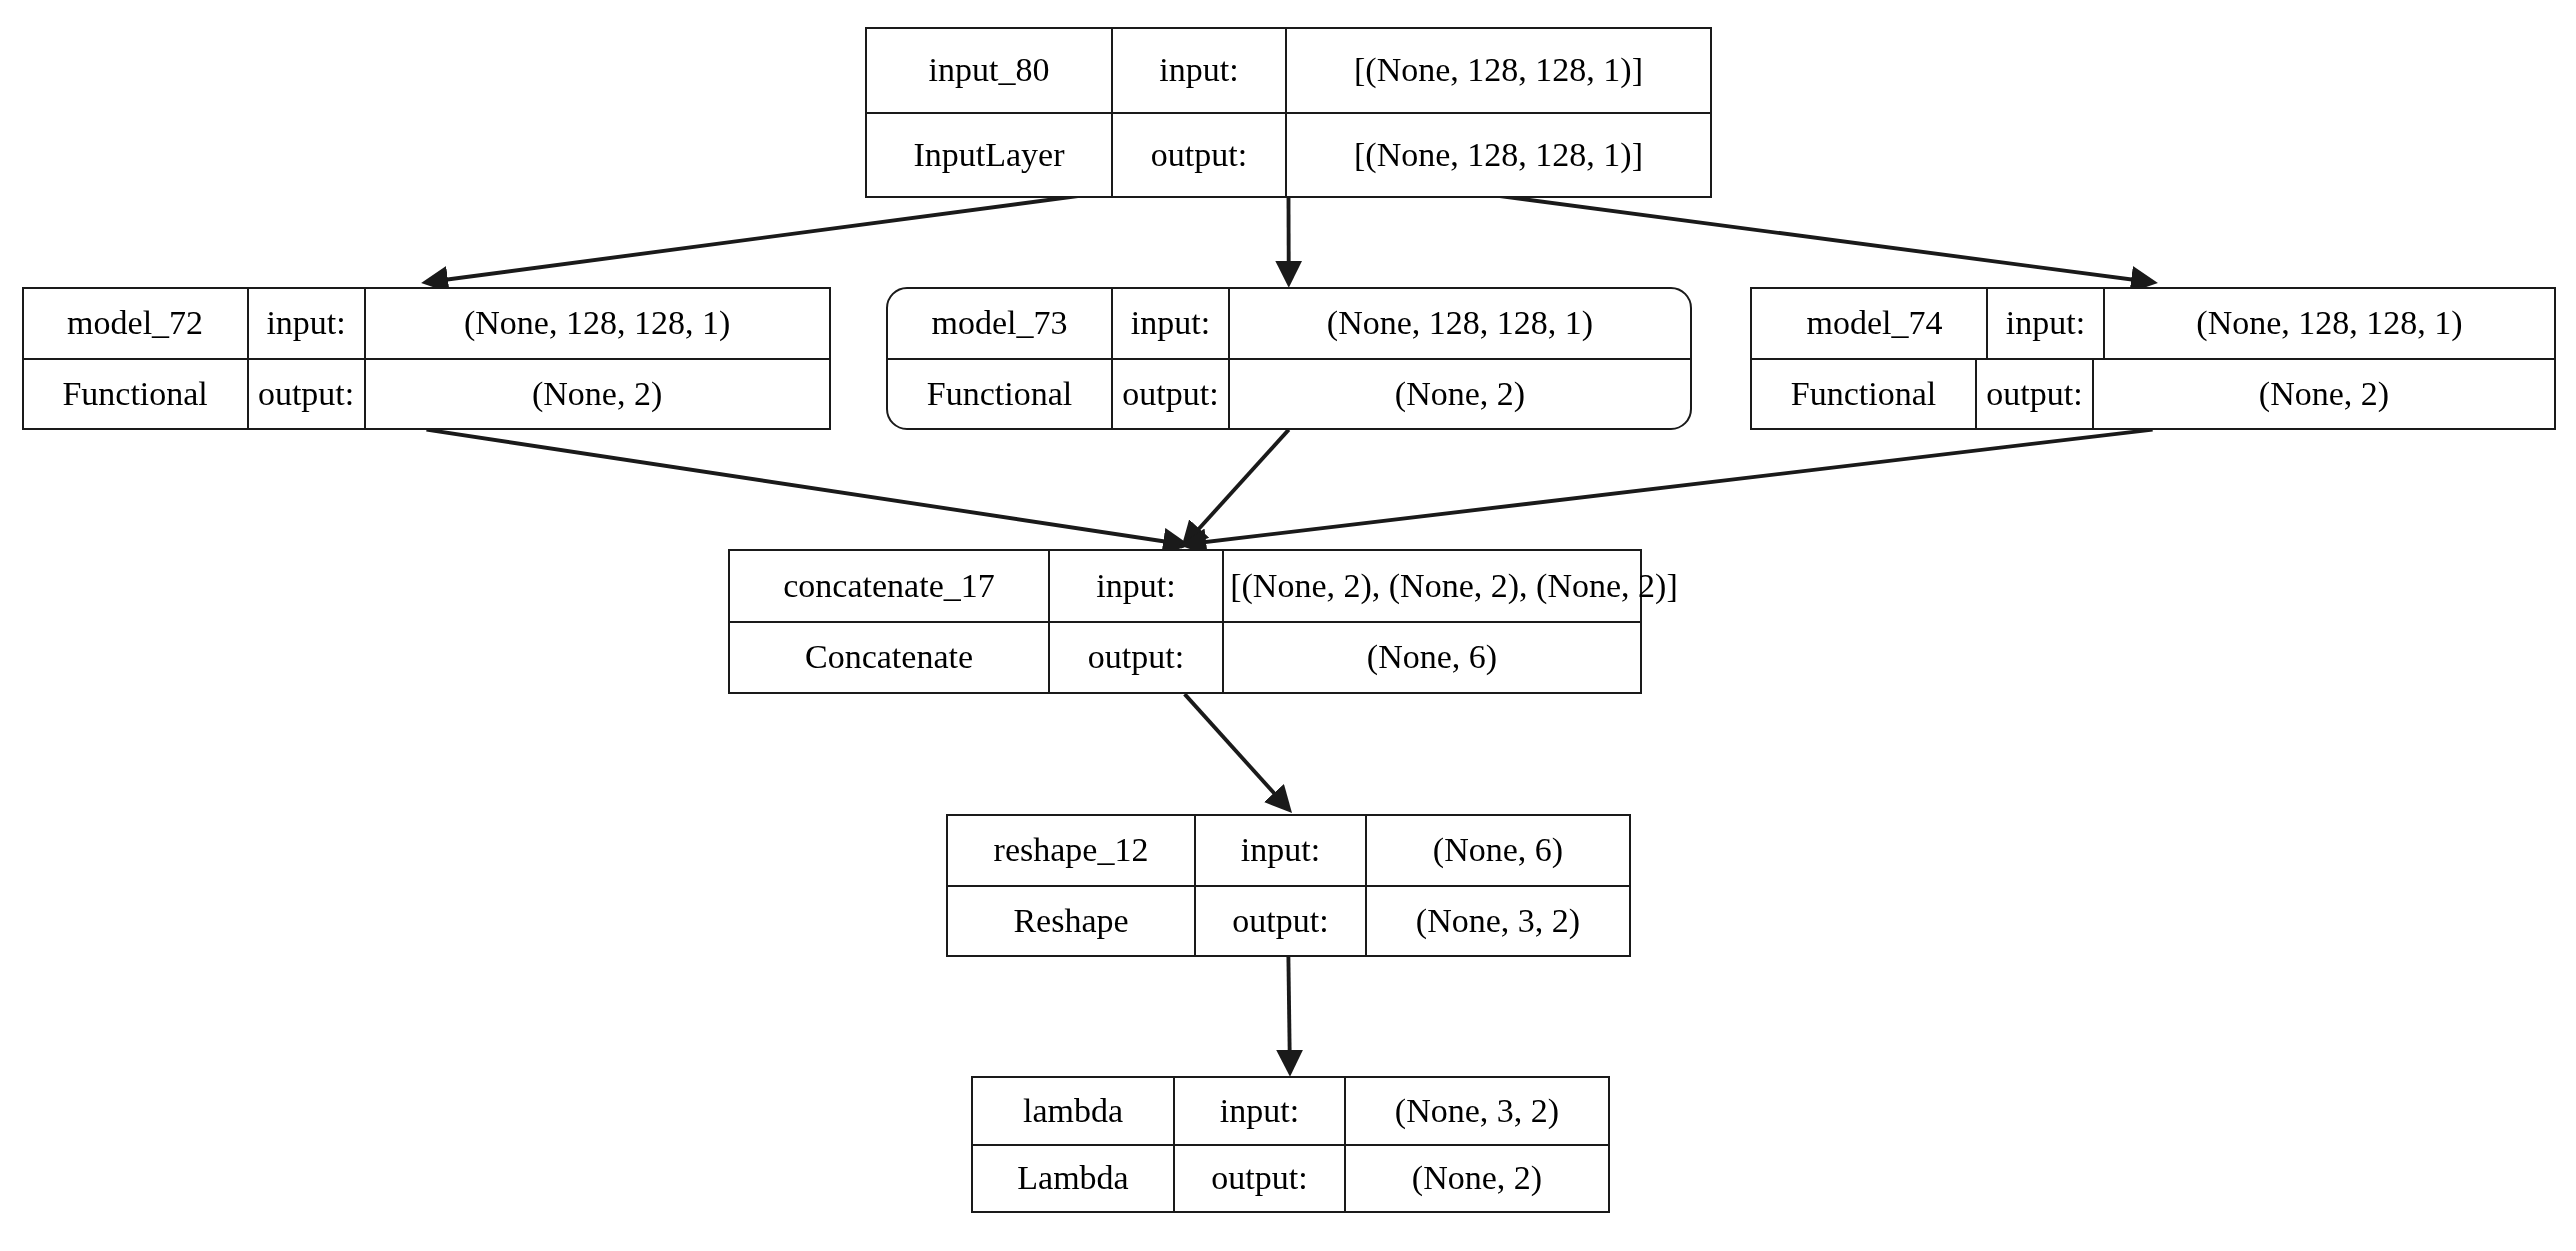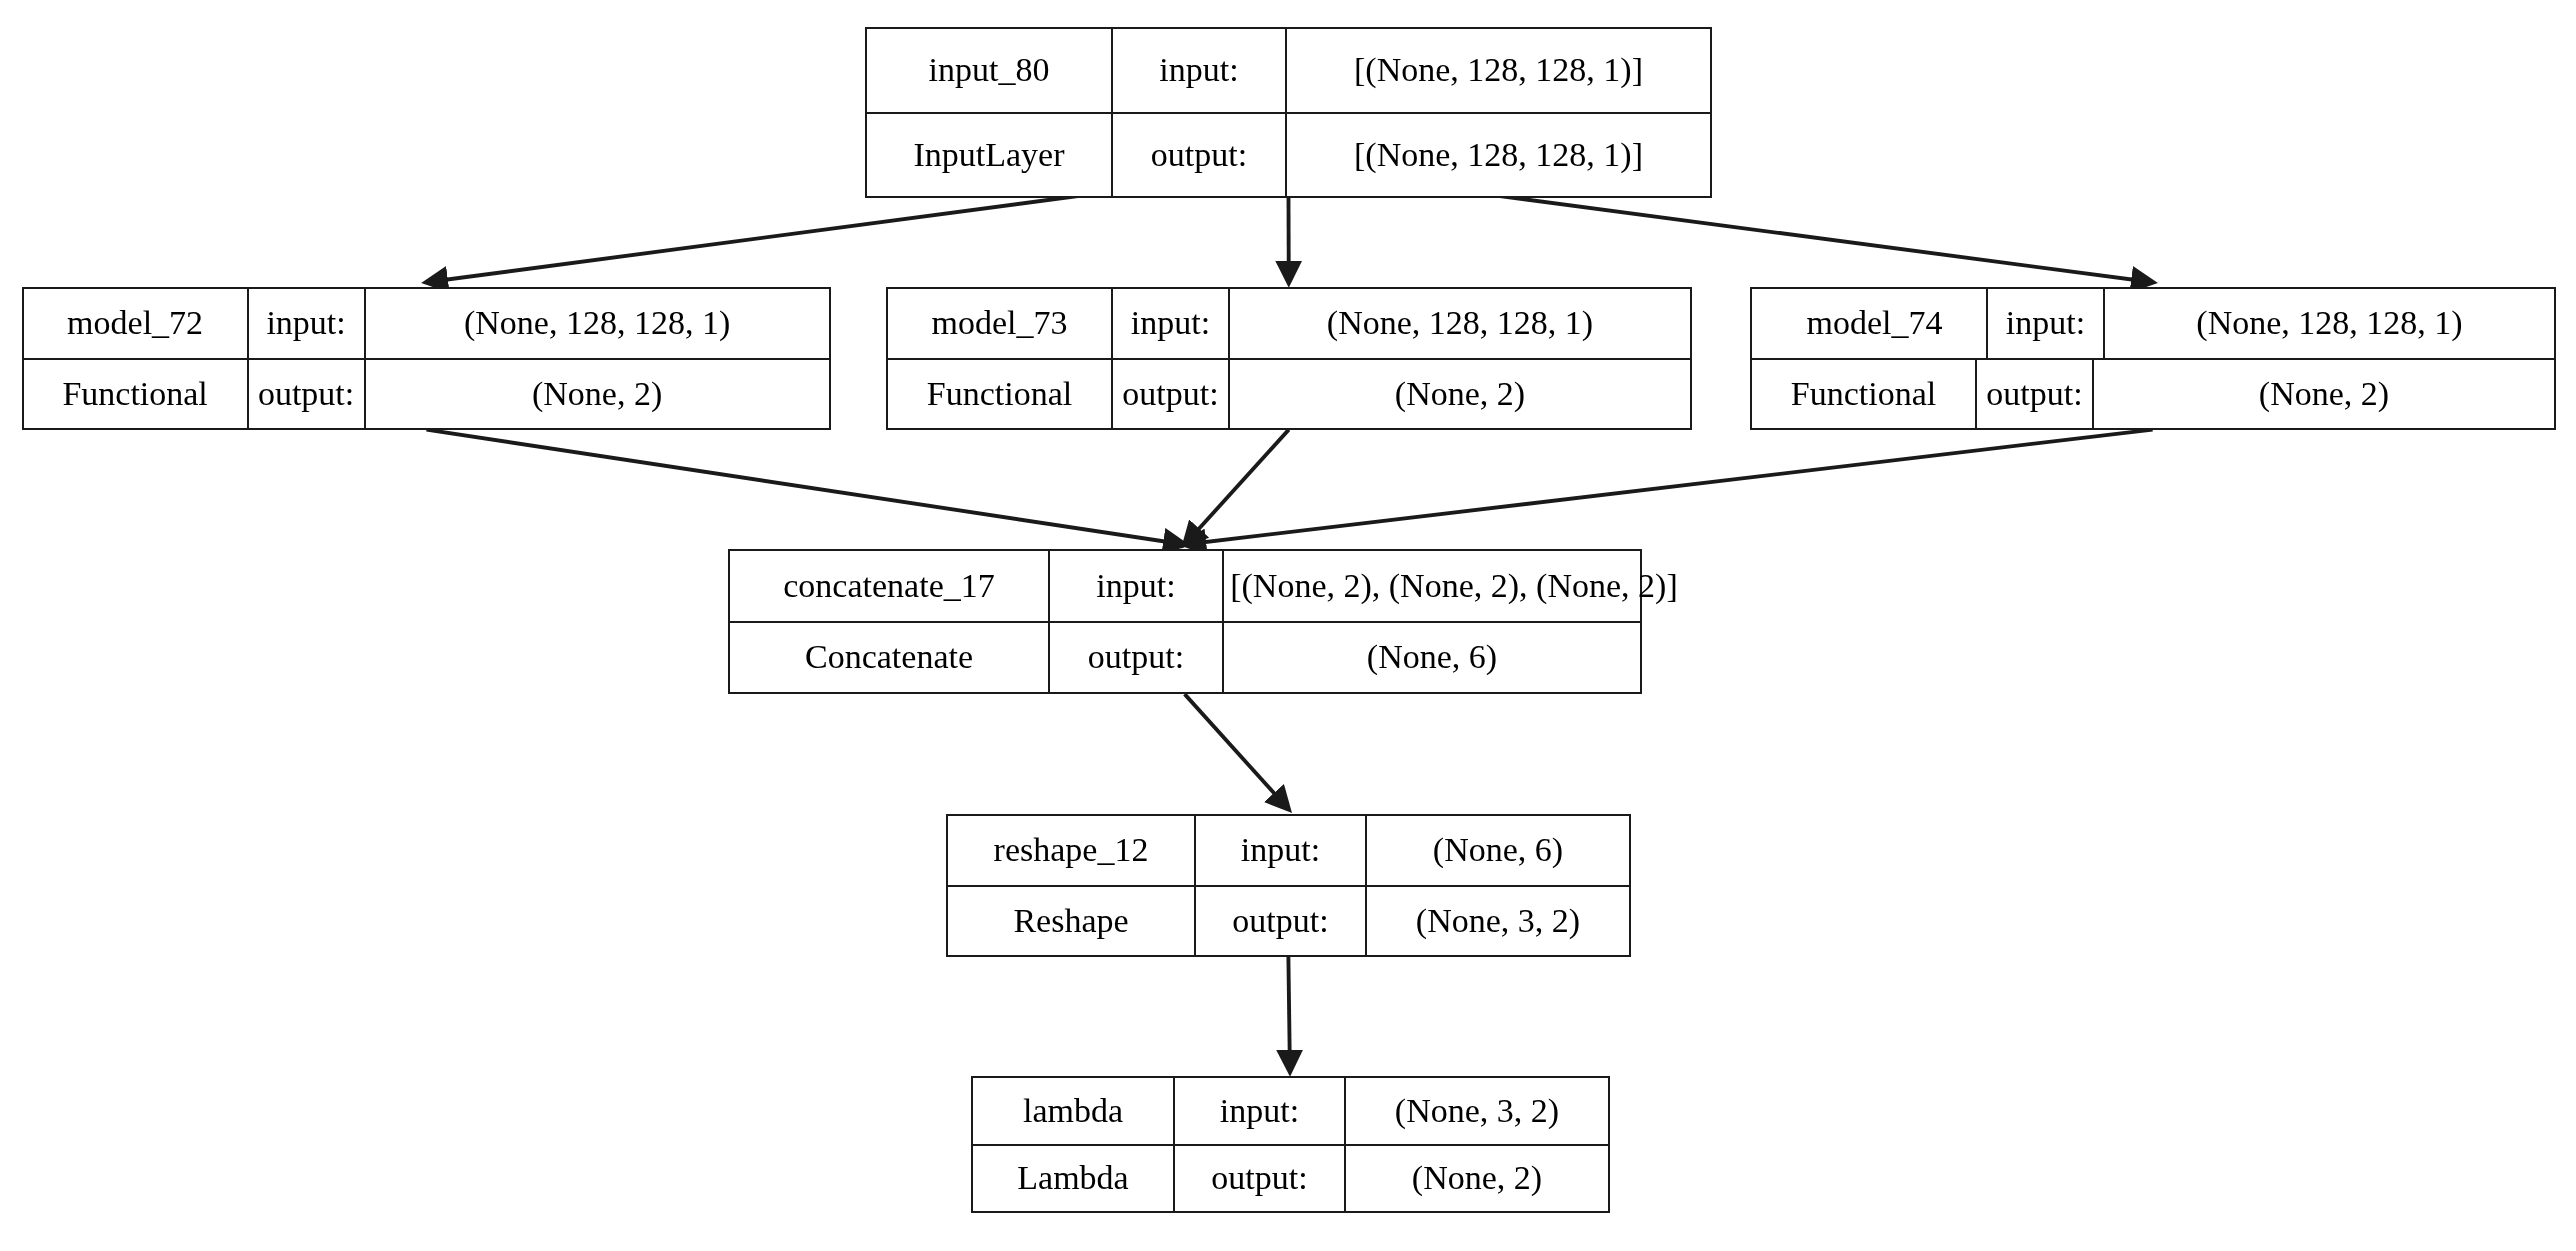--- a/index.html
+++ b/index.html
@@ -74,21 +74,21 @@
           <div class="cell c-name" style="width: 225px; flex: 0 0 225px;">model_72</div>
           <div class="cell c-port" style="width: 117px; flex: 0 0 117px;">input:</div>
           <div class="cell c-shape">(None, 128, 128, 1)</div>
         </div>
         <div class="row bottom">
           <div class="cell c-name" style="width: 225px; flex: 0 0 225px;">Functional</div>
           <div class="cell c-port" style="width: 117px; flex: 0 0 117px;">output:</div>
           <div class="cell c-shape">(None, 2)</div>
         </div>
       </div>
-      <div class="node" style="left: 886px; top: 287px; width: 806px; height: 143px;">
+      <div class="node" style="left: 886px; top: 287px; width: 806px; height: 143px; border-radius: 21px;">
         <div class="row top">
           <div class="cell c-name" style="width: 225px; flex: 0 0 225px;">model_73</div>
           <div class="cell c-port" style="width: 117px; flex: 0 0 117px;">input:</div>
           <div class="cell c-shape">(None, 128, 128, 1)</div>
         </div>
         <div class="row bottom">
           <div class="cell c-name" style="width: 225px; flex: 0 0 225px;">Functional</div>
           <div class="cell c-port" style="width: 117px; flex: 0 0 117px;">output:</div>
           <div class="cell c-shape">(None, 2)</div>
         </div>

